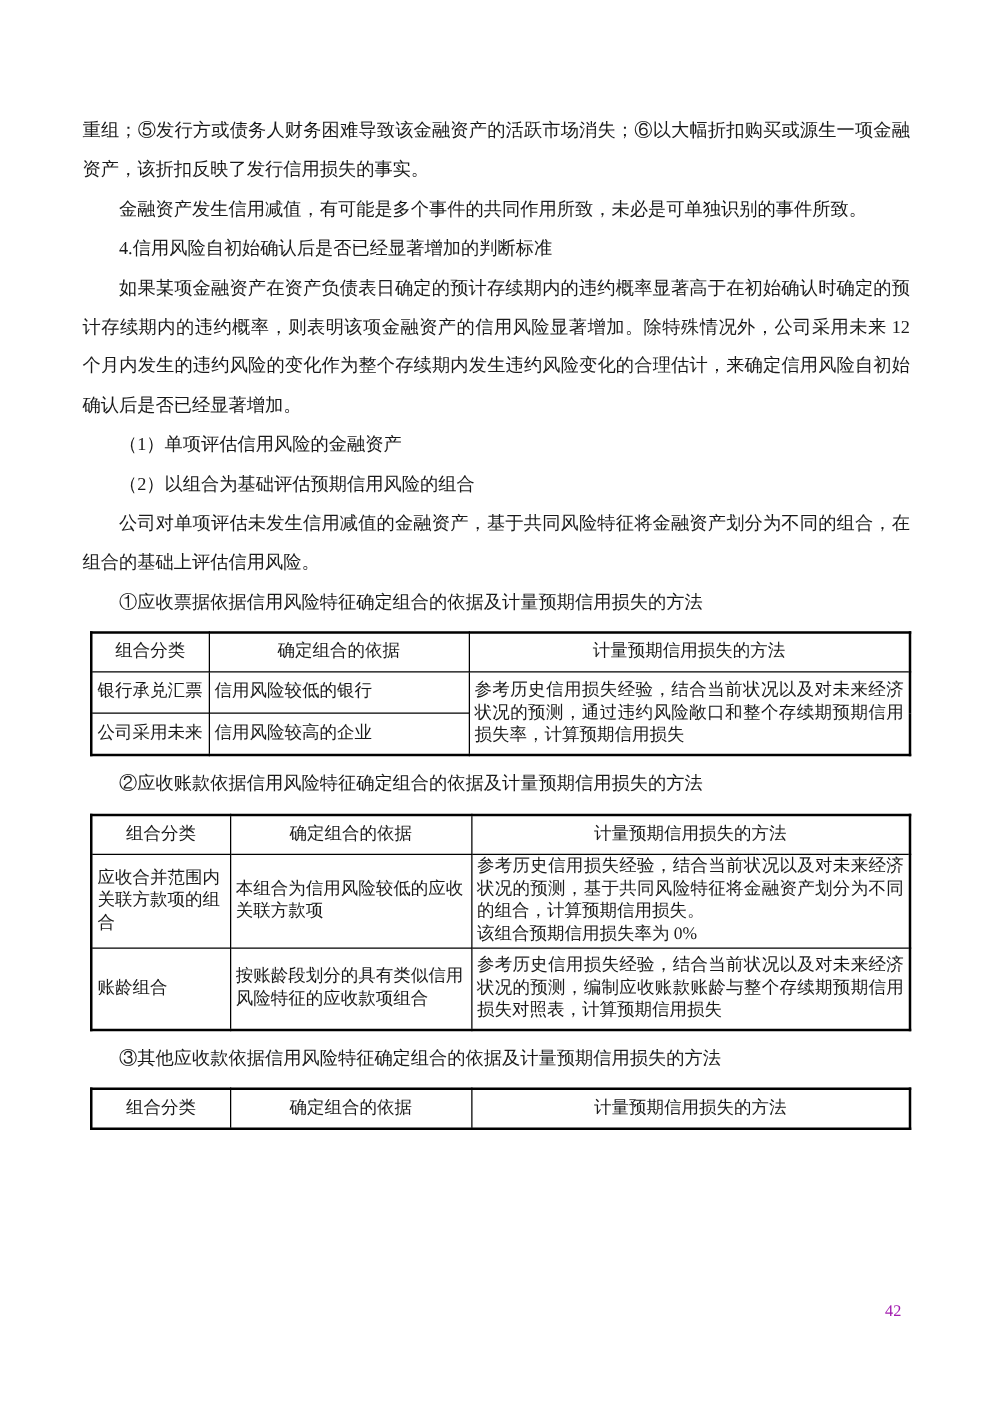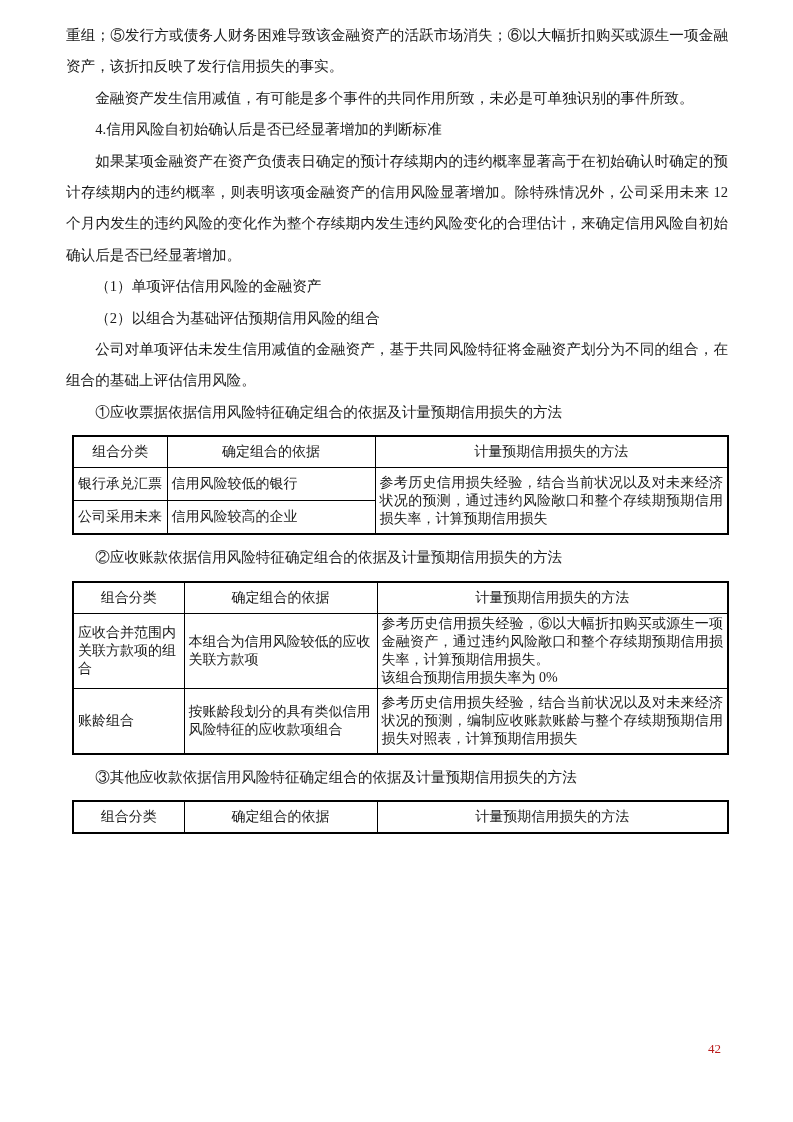--- a/index.html
+++ b/index.html
@@ -8,21 +8,21 @@
     width:793px; height:1122px;
     background:#ffffff;
     font-family:"Liberation Serif","DejaVu Serif",serif;
     color:#1a1a1a;
     overflow:hidden;
   }
   .content {
     position:absolute;
     left:66px; top:0;
     width:662px;
-    margin-top:20px;
+    padding-top:90px;
   }
   .para {
     margin:0;
     font-size:14.6px;
     line-height:31.4px;
     text-align:justify;
     letter-spacing:0;
   }
   .indent { text-indent:2em; }
   table.ecl {
@@ -44,21 +44,21 @@
   table.ecl th { text-align:center; height:28px; }
   table.ecl td { text-align:left; }
   table.ecl td.method { text-align:justify; }
   table.t1 td { height:30px; }
   table.t2 tr.row-aging td { height:62px; }
   .page-number {
     position:absolute;
     top:1041px;
     right:72px;
     font-size:13px;
-    color:#b91c1c;
+    color:#a21caf;
   }
 </style>
 </head>
 <body>
 
 <div class="page">
   <div class="content">
 
     <p class="para">重组；⑤发行方或债务人财务困难导致该金融资产的活跃市场消失；⑥以大幅折扣购买或源生一项金融资产，该折扣反映了发行信用损失的事实。</p>
 
@@ -113,21 +113,21 @@
       <tbody>
           <tr>
         <th>组合分类</th>
         <th>确定组合的依据</th>
         <th>计量预期信用损失的方法</th>
       </tr>
       <tr>
         <td>应收合并范围内关联方款项的组合</td>
         <td>本组合为信用风险较低的应收关联方款项</td>
         <td class="method">
-          <div>参考历史信用损失经验，⑥以大幅折扣购买或源生一项金融资产，通过违约风险敞口和整个存续期预期信用损失率，计算预期信用损失。</div>
+          <div>参考历史信用损失经验，结合当前状况以及对未来经济状况的预测，基于共同风险特征将金融资产划分为不同的组合，计算预期信用损失。</div>
           <div>该组合预期信用损失率为 0%</div>
         </td>
       </tr>
       <tr class="row-aging">
         <td>账龄组合</td>
         <td>按账龄段划分的具有类似信用风险特征的应收款项组合</td>
         <td class="method">参考历史信用损失经验，结合当前状况以及对未来经济状况的预测，编制应收账款账龄与整个存续期预期信用损失对照表，计算预期信用损失</td>
       </tr>
     </tbody>
       </table>

